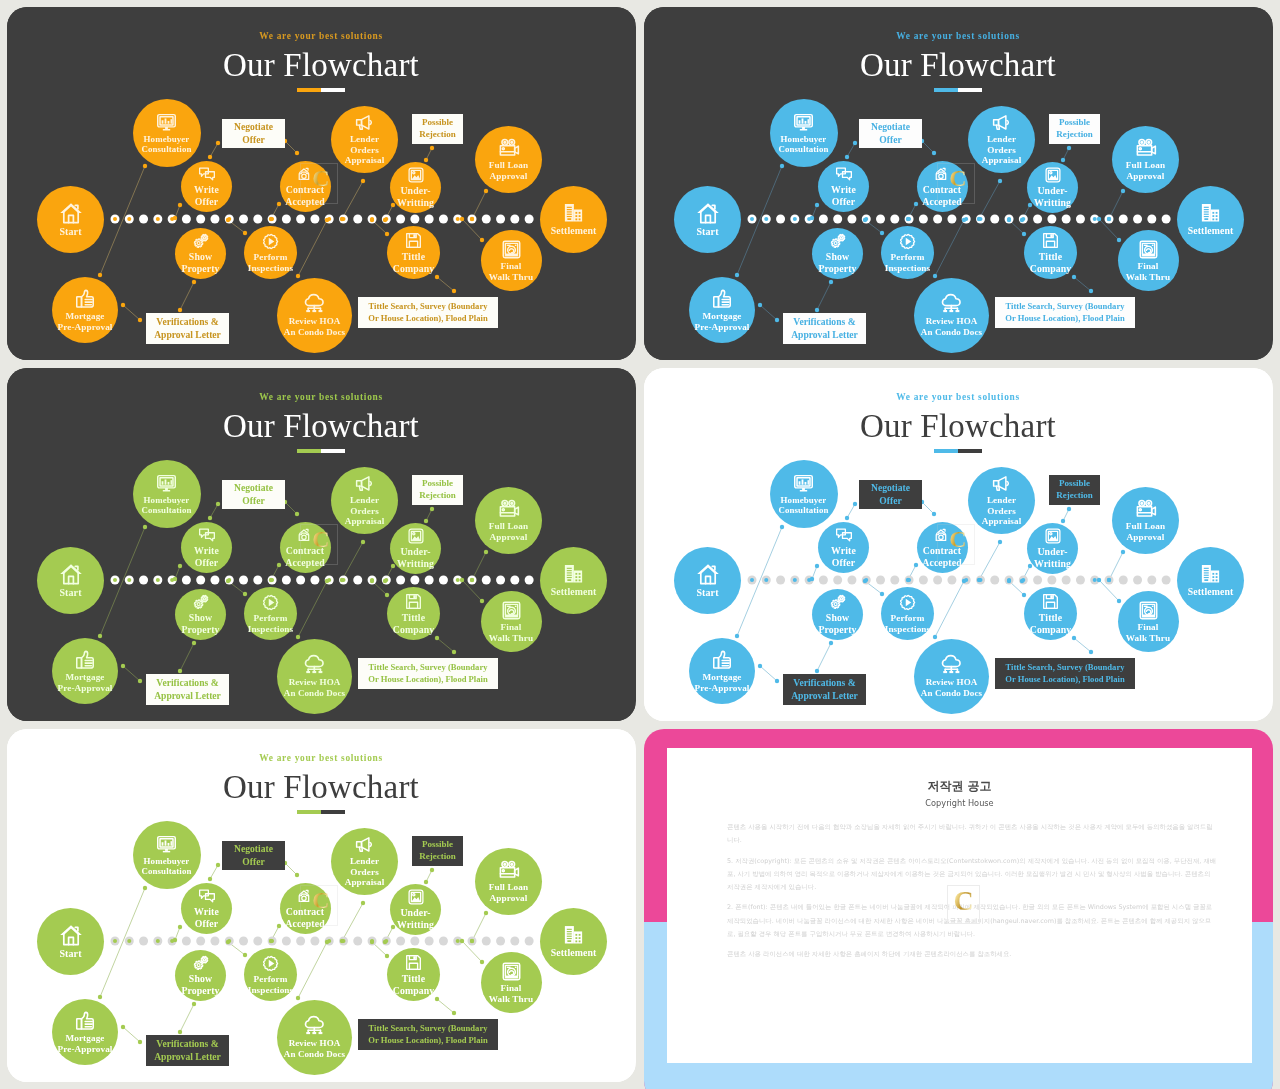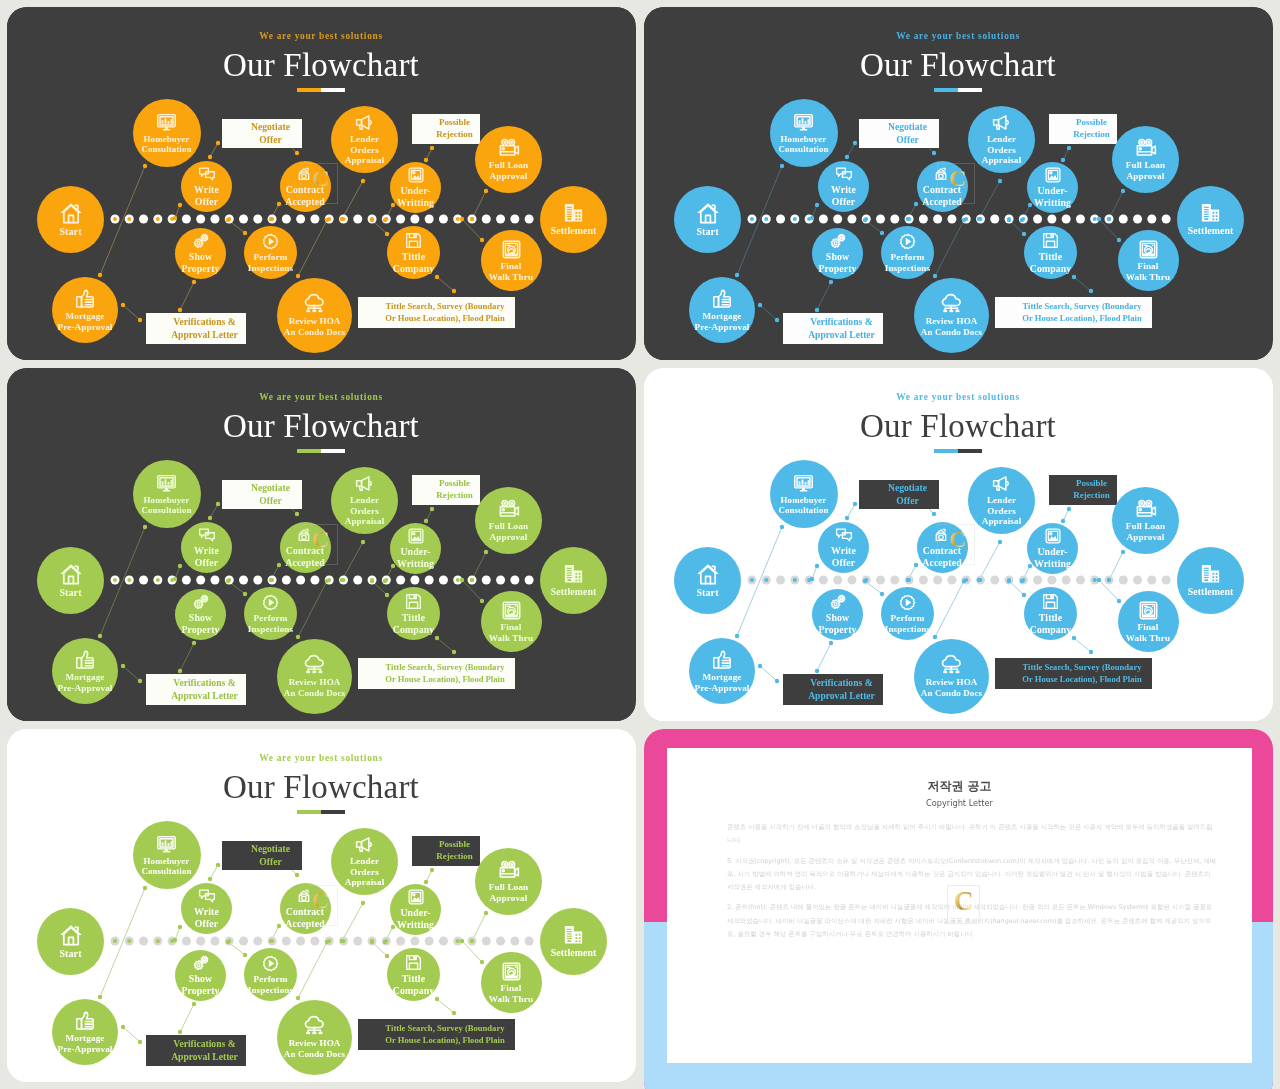--- a/index.html
+++ b/index.html
@@ -22,21 +22,21 @@
   svg.lines .cl{fill:none;stroke-width:.9;}
   
   .node{position:absolute;border-radius:50%;display:flex;flex-direction:column;
         align-items:center;justify-content:center;}
   .node .nic{display:block;}
   .node .nlab{text-align:center;font-family:"Liberation Serif",serif;font-weight:bold;
         line-height:1.18;margin-top:1px;letter-spacing:.1px;}
   .node .nlab span{display:block;white-space:nowrap;}
   .nbox{position:absolute;display:flex;flex-direction:column;align-items:center;
         justify-content:center;font-family:"Liberation Serif",serif;font-weight:bold;
-        line-height:1.3;text-align:center;padding-left:17px;}
+        line-height:1.3;text-align:center;}
   .nbox span{display:block;white-space:nowrap;}
   
   .nic path,.nic rect,.nic circle{fill:none;stroke-width:1.7;stroke-linejoin:round;stroke-linecap:round;}
   .nic .fl{fill:currentColor;stroke:none;}
   .nic .cut{fill:var(--accent);stroke:none;}
   
   .wm{position:absolute;left:293px;top:156px;width:36px;height:39px;}
   .wmbox{position:absolute;left:0;top:0;width:100%;height:100%;
          border:.7px solid rgba(200,200,200,.22);}
   .wmc{position:absolute;left:9px;top:2px;width:22px;text-align:center;
@@ -1602,24 +1602,25 @@
           <div class="wmbox">
             <span class="wmc">C</span>
           </div>
         </div>
       </div>
     </div>
     <div class="panel cpanel" style="left:644px;top:729px;width:629px;height:372px;background:#ec4899">
       <div style="position:absolute;left:0;bottom:0;width:100%;height:179px;background:#addcfb"></div>
       <div class="cp-inner" style="left:23px;top:19px;width:585px;height:315px;">
         <div class="cp-h1" style="margin-top:30px">저작권 공고</div>
-        <div class="cp-h2">Copyright Letter</div>
+        <div class="cp-h2">Copyright House</div>
         <div style="margin:13px 35px 0 60px;position:relative">
           <div class="cp-p" style="margin-bottom:7.5px">콘텐츠 사용을 시작하기 전에 다음의 협약과 소장님을 자세히 읽어 주시기 바랍니다. 귀하가 이 콘텐츠 사용을 시작하는 것은 사용자 계약에 모두에 동의하셨음을 알려드립니다.</div>
           <div class="cp-p" style="margin-bottom:7.5px">5. 저작권(copyright): 모든 콘텐츠의 소유 및 저작권은 콘텐츠 아이스토리오(Contentstokwon.com)의 제작자에게 있습니다. 사전 동의 없이 모집적 이용, 무단전재, 재배포, 사기 방법에 의하여 영리 목적으로 이용하거나 제삼자에게 이용하는 것은 금지되어 있습니다. 이러한 모집행위가 발견 시 민사 및 형사상의 사법을 받습니다. 콘텐츠의 저작권은 제작자에게 있습니다.</div>
           <div class="cp-p" style="margin-bottom:7.5px">2. 폰트(font): 콘텐츠 내에 들어있는 한글 폰트는 네이버 나눔글꼴에 제작되어 파일에 제작되었습니다. 한글 외의 모든 폰트는 Windows System에 포함된 시스템 글꼴로 제작되었습니다. 네이버 나눔글꼴 라이선스에 대한 자세한 사항은 네이버 나눔글꼴 홈페이지(hangeul.naver.com)를 참조하세요. 폰트는 콘텐츠에 함께 제공되지 않으므로, 필요할 경우 해당 폰트를 구입하시거나 무료 폰트로 변경하여 사용하시기 바랍니다.</div>
+          <div class="cp-p" style="margin-bottom:7.5px">콘텐츠 사용 라이선스에 대한 자세한 사항은 홈페이지 하단에 기재한 콘텐츠라이선스를 참조하세요.</div>
         </div>
         <div class="cp-logo" style="left:280px;top:137px">
           <span>C</span>
         </div>
       </div>
     </div>
   </div>
 
 </body></html>

